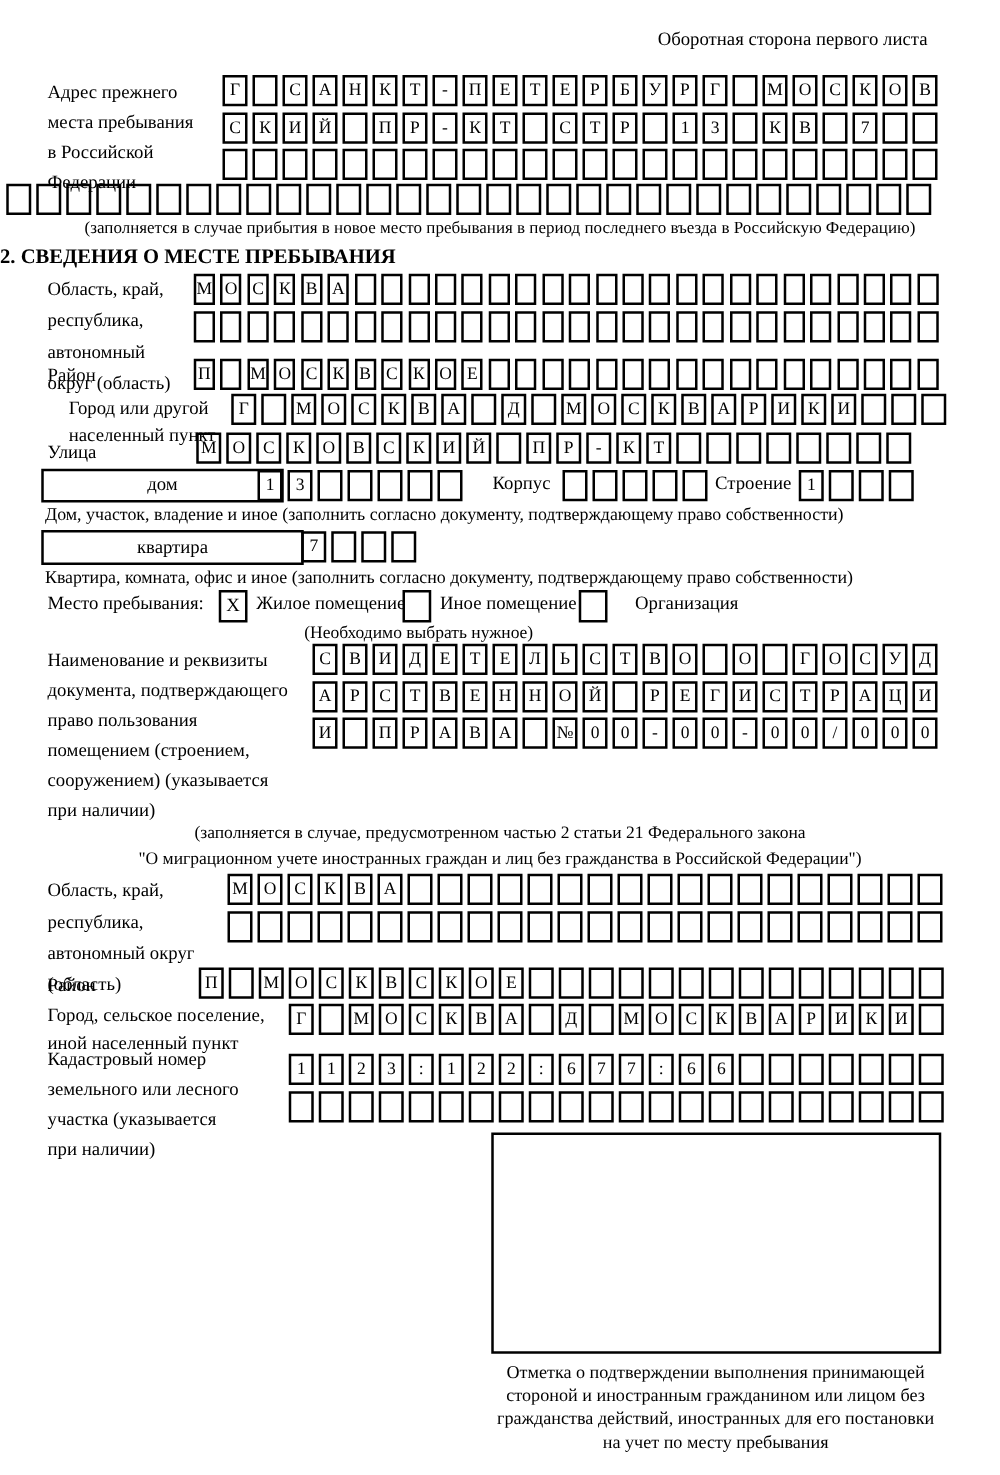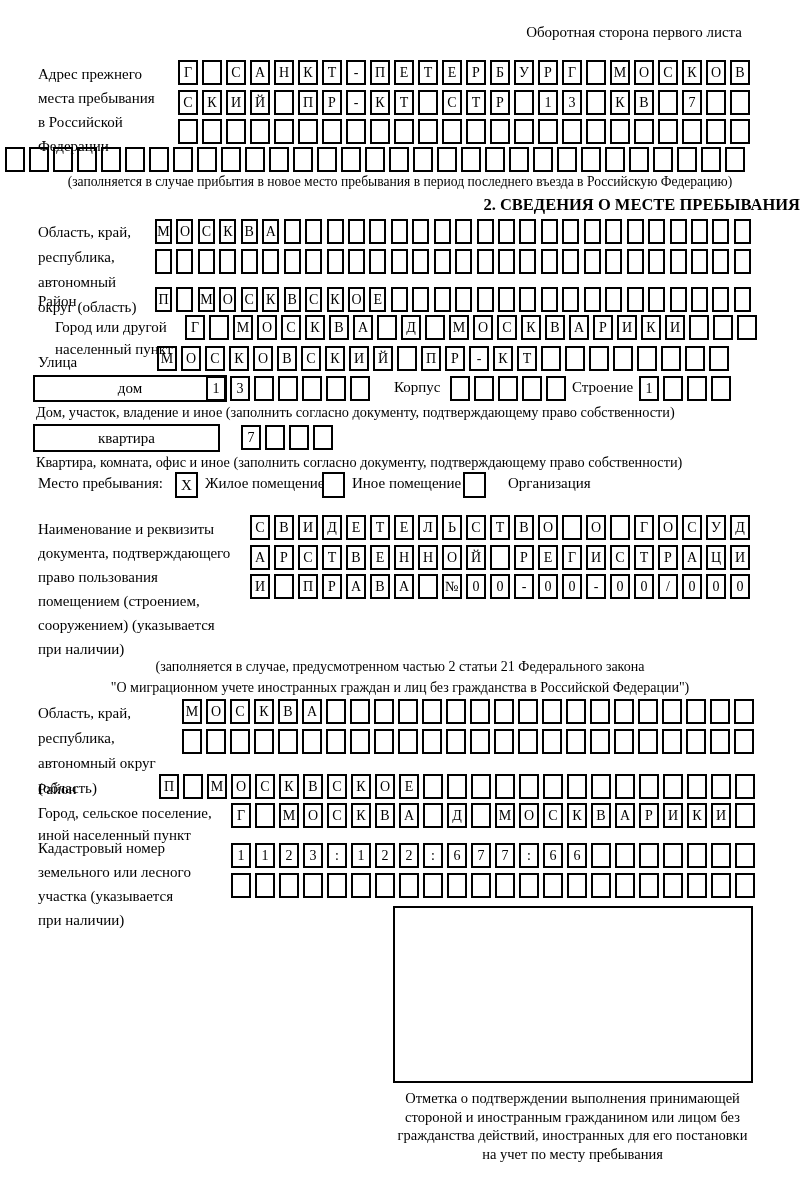--- a/index.html
+++ b/index.html
@@ -5,21 +5,21 @@
   html,body{margin:0;padding:0;background:#fff;}
   .page{
     position:relative;
     width:800px;height:1180px;
     background:#fff;color:#000;
     font-family:"Liberation Serif","DejaVu Serif",serif;
     overflow:hidden;
   }
   .abs{position:absolute;}
   .hdr{font-size:15px;white-space:nowrap;}
-  .title{font-size:16.5px;font-weight:bold;text-align:right;left:0;right:0;}
+  .title{font-size:16.5px;font-weight:bold;text-align:left;left:0;right:0;}
   .note{font-size:13.6px;text-align:center;left:0;right:0;white-space:nowrap;}
   .lbl{font-size:15px;line-height:24px;white-space:nowrap;}
   .lbl.lh25 div{line-height:25px;}
   .lbl.lh22 div{line-height:22px;}
   .row{white-space:nowrap;display:flex;}
   .cell{
     display:inline-block;box-sizing:border-box;
     width:20px;height:25px;margin-right:4px;
     border:2px solid #000;
     font-size:14px;line-height:21px;text-align:center;
@@ -345,36 +345,37 @@
     </div>
   <div class="abs inl" style="left:572px;top:379px;">Строение</div>
   <div class="abs row" style="left:639px;top:376px;">
       <span class="cell">1</span>
       <span class="cell"></span>
       <span class="cell"></span>
       <span class="cell"></span>
     </div>
   <div class="abs inl" style="left:36px;top:404px;font-size:14.3px;">Дом, участок, владение и иное (заполнить согласно документу, подтверждающему право собственности)</div>
 
-  <div class="abs bigfield" style="left:33px;top:424px;width:187px;height:28px;">квартира</div>
+  <div class="abs bigfield" style="left:33px;top:424px;width:210px;height:28px;">квартира</div>
   <div class="abs row" style="left:241px;top:425px;">
       <span class="cell">7</span>
       <span class="cell"></span>
       <span class="cell"></span>
       <span class="cell"></span>
     </div>
   <div class="abs inl" style="left:36px;top:454px;font-size:14.3px;">Квартира, комната, офис и иное (заполнить согласно документу, подтверждающему право собственности)</div>
 
   <div class="abs inl" style="left:38px;top:475px;">Место пребывания:</div>
   <div class="abs chk" style="left:175px;top:472px;">X</div>
   <div class="abs inl" style="left:205px;top:475px;">Жилое помещение</div>
   <div class="abs chk" style="left:322px;top:472px;"></div>
   <div class="abs inl" style="left:352px;top:475px;">Иное помещение</div>
   <div class="abs chk" style="left:463px;top:472px;"></div>
   <div class="abs inl" style="left:508px;top:475px;">Организация</div>
+  <div class="abs" style="left:160px;top:499px;width:350px;text-align:center;font-size:14px;">(Необходимо выбрать нужное)</div>
 
   <div class="abs lbl" style="left:38px;top:517px;font-family:Liberation Serif, serif;">
     <div>Наименование и реквизиты</div>
     <div>документа, подтверждающего</div>
     <div>право пользования</div>
     <div>помещением (строением,</div>
     <div>сооружением) (указывается</div>
     <div>при наличии)</div>
   </div>
   <div class="abs row" style="left:250px;top:515px;">

